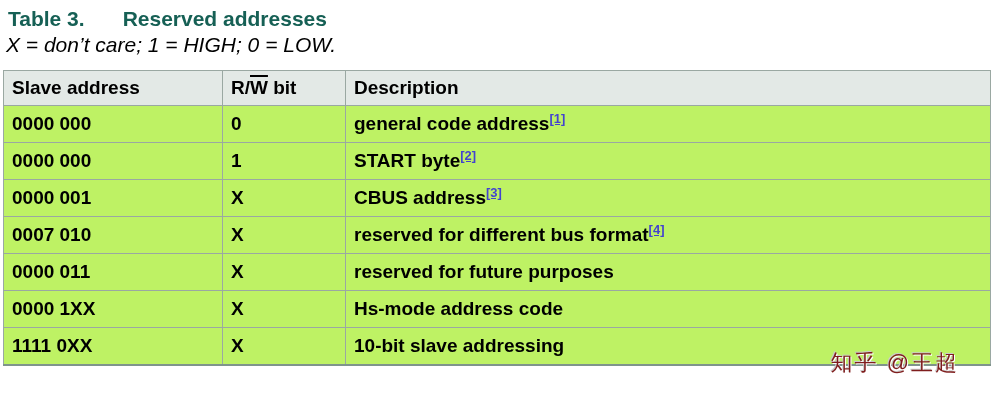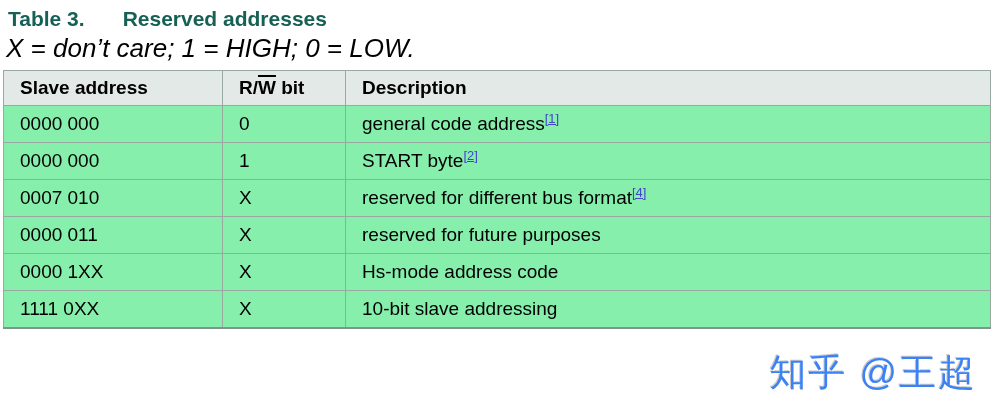--- a/index.html
+++ b/index.html
@@ -22,73 +22,73 @@
     font-size: 21px;
     font-weight: bold;
     color: #166055;
     white-space: nowrap;
   }
   .caption .caption-label { margin-right: 38px; }
   .subtitle {
     position: absolute;
     left: 6px;
     top: 33px;
-    font-size: 26px;
+    font-size: 21px;
     font-style: italic;
     color: #000000;
     white-space: nowrap;
   }
   table.datatable {
     position: absolute;
     left: 3px;
     top: 70px;
     width: 987px;
     border-collapse: collapse;
     table-layout: fixed;
     border: 1px solid #8a9a93;
     border-bottom: 2px solid #7f948c;
   }
   table.datatable th, table.datatable td {
     border: 1px solid #9aa8a2;
-    padding: 0 6px 0 16px;
+    padding: 0 6px 0 8px;
     font-size: 19px;
     color: #000000;
     text-align: left;
     vertical-align: middle;
     white-space: nowrap;
     overflow: hidden;
   }
   table.datatable th {
     height: 34px;
     background: #e3e9e6;
     font-weight: bold;
   }
-  table.datatable td { height: 36px; background: #86efac; }
+  table.datatable td { height: 36px; background: #bef264; font-weight: bold; }
   .col-addr { width: 219px; }
   .col-rw   { width: 123px; }
   .col-desc { width: 645px; }
   .overline-char {
     text-decoration: overline;
     text-decoration-thickness: 2px;
   }
   a.fn {
     font-size: 13px;
     vertical-align: super;
     line-height: 0;
     color: #4343cf;
     text-decoration: underline;
     cursor: pointer;
   }
   .watermark {
     position: absolute;
-    right: 23px;
+    right: 41px;
     top: 348px;
-    font-size: 37px;
+    font-size: 22px;
     letter-spacing: 2px;
-    color: #3b82f6;
+    color: #7f1d1d;
     text-shadow: 1px 1px 0 #ffffff, -1px -1px 0 #cacaca;
     z-index: 5;
     pointer-events: none;
     white-space: nowrap;
   }
 </style>
 </head>
 <body>
 
 <div class="page">
@@ -117,20 +117,25 @@
           <td>0000 000</td>
           <td>0</td>
           <td><span>general code address</span><a class="fn">[1]</a></td>
         </tr>
         <tr>
           <td>0000 000</td>
           <td>1</td>
           <td><span>START byte</span><a class="fn">[2]</a></td>
         </tr>
         <tr>
+          <td>0000 001</td>
+          <td>X</td>
+          <td><span>CBUS address</span><a class="fn">[3]</a></td>
+        </tr>
+        <tr>
           <td>0007 010</td>
           <td>X</td>
           <td><span>reserved for different bus format</span><a class="fn">[4]</a></td>
         </tr>
         <tr>
           <td>0000 011</td>
           <td>X</td>
           <td><span>reserved for future purposes</span></td>
         </tr>
         <tr>

